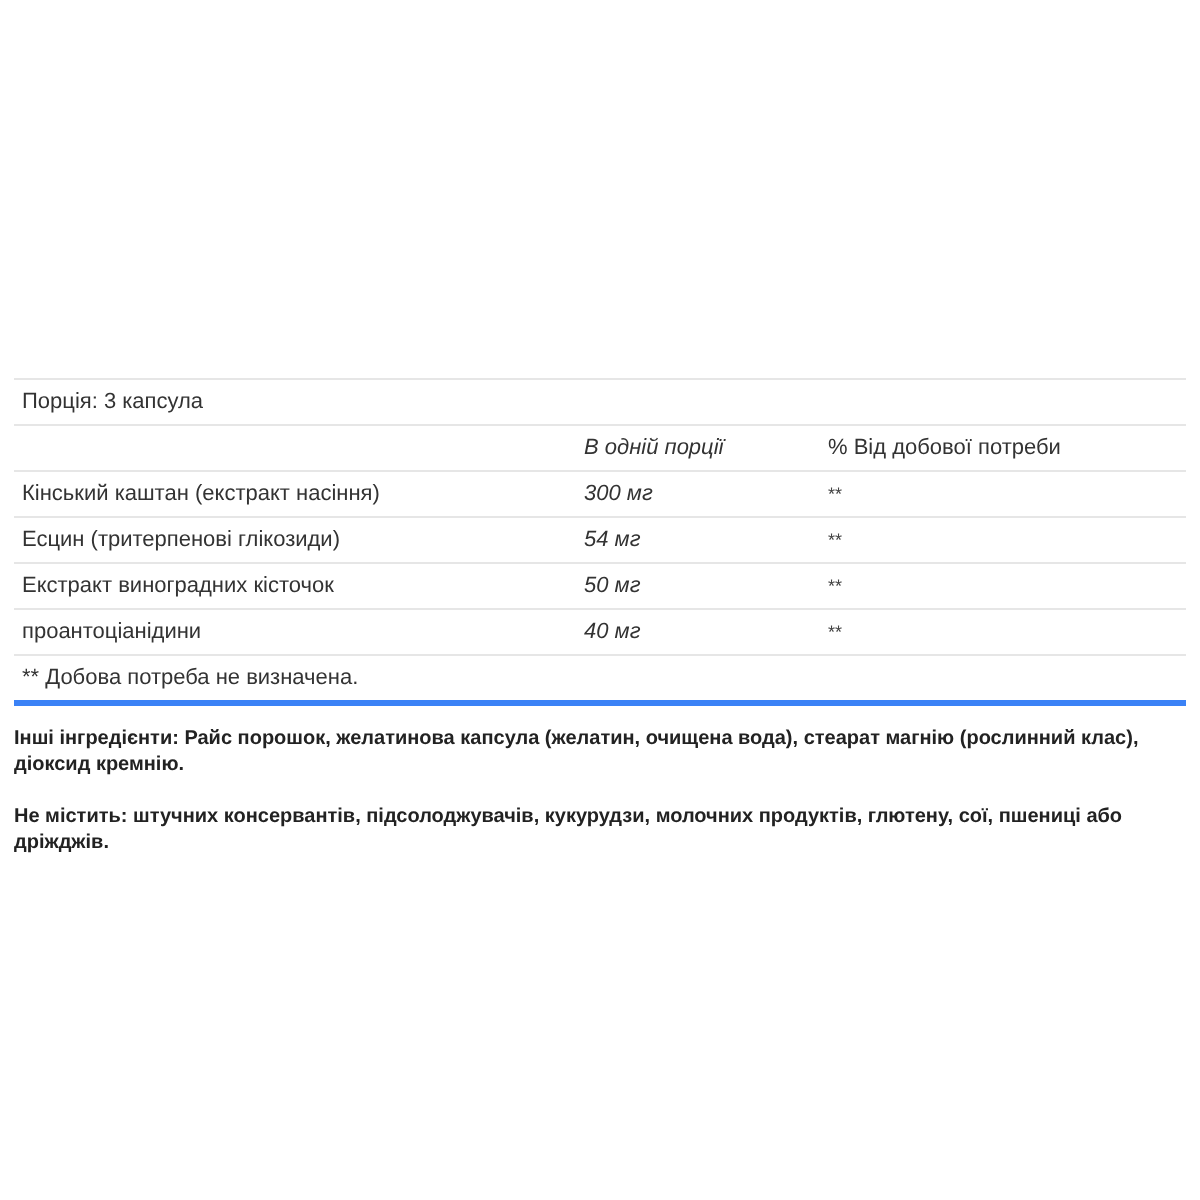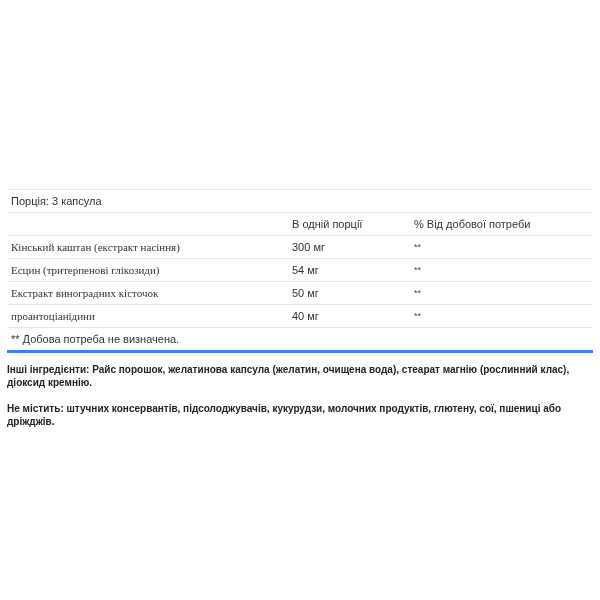--- a/index.html
+++ b/index.html
@@ -10,22 +10,22 @@
     }
     .facts {
       position: absolute; left: 7px; top: 189px; width: 586px;
       border-collapse: collapse; font-size: 11px;
     }
     .facts td {
       height: 22px; padding: 0 0 0 4px; border-top: 1px solid #e6e6e6;
       vertical-align: middle; line-height: 22px; white-space: nowrap;
     }
     .facts tr:last-child td { border-bottom: 3px solid #3b82f6; }
-    .col1 { width: 277px; font-family: Liberation Serif, serif; }
-    .col2 { width: 118px; }
+    .col1 { width: 277px; }
+    .col2 { width: 118px; font-style: italic; }
     .stars { font-size: 9px; color: #444; }
     .notes {
       position: absolute; left: 7px; top: 363px; width: 586px;
       font-size: 10px; font-weight: bold; color: #222; line-height: 13px;
     }
     .notes p { margin: 0 0 13px 0; }
   </style>
 </head>
 <body>
 

